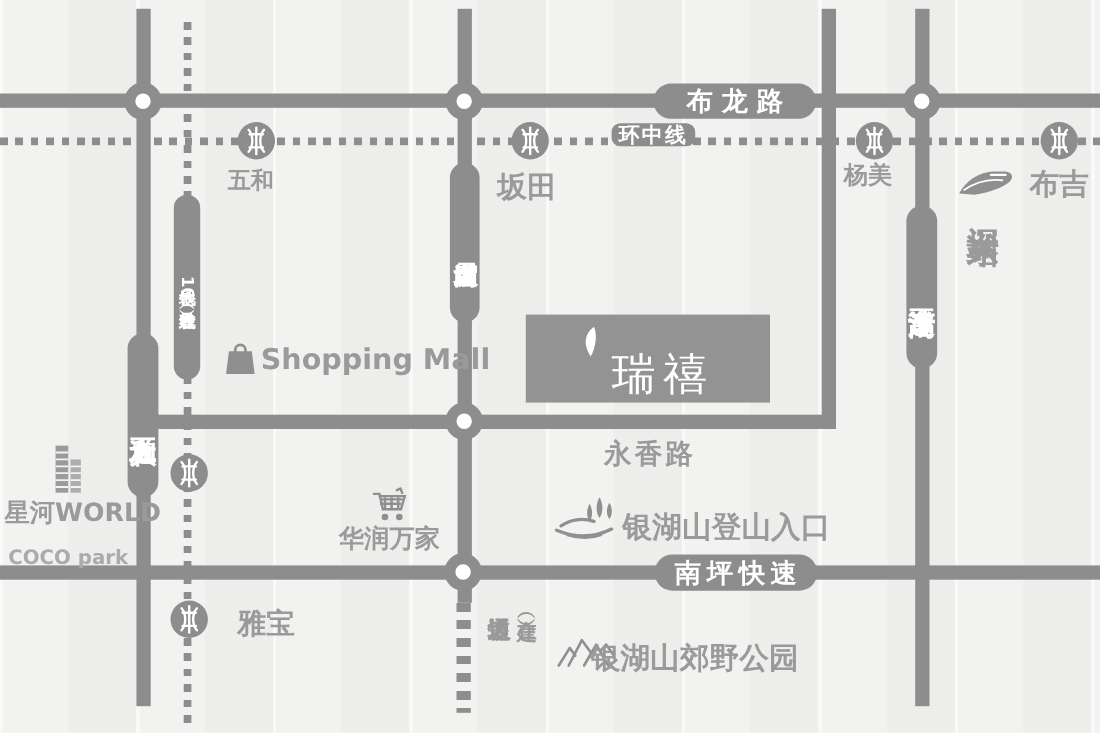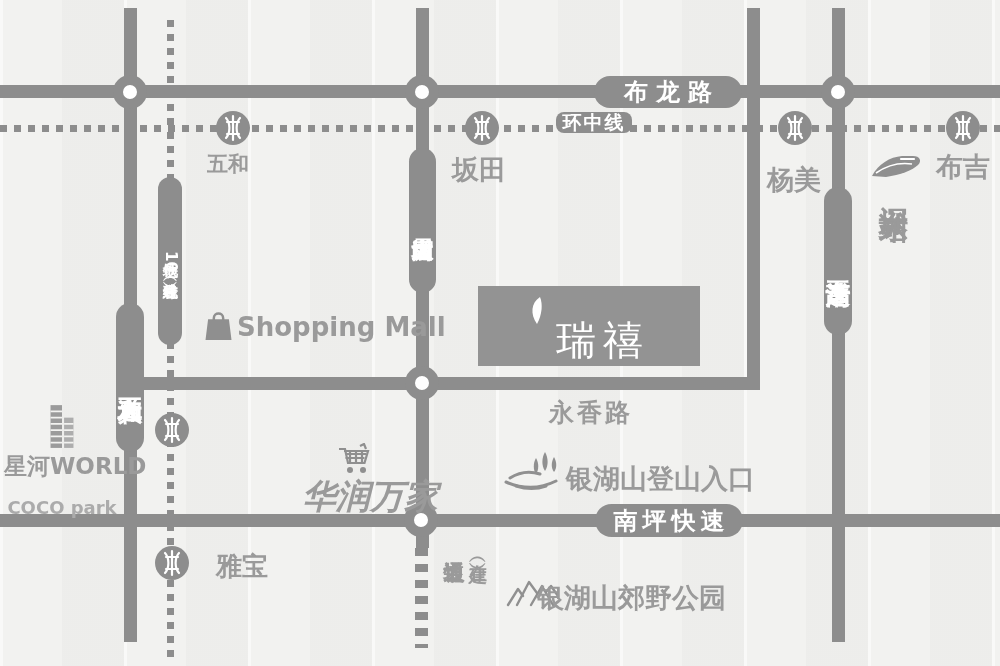--- a/index.html
+++ b/index.html
@@ -121,21 +121,21 @@
           <g fill="none" stroke="#fff" stroke-width="2.2" stroke-linecap="round">
             <path d="M18 6 v24"></path>
             <path d="M11 8 c4.5 5 4.5 15 0 20"></path>
             <path d="M25 8 c-4.5 5 -4.5 15 0 20"></path>
             <path d="M12 12 h12"></path>
             <path d="M12 24 h12"></path>
           </g>
         </svg>
     </span>
   </div>
-  <div class="label" style="left:767px; top:162px; font-size:27px;">杨美</div>
+  <div class="label" style="left:767px; top:144px; font-size:22px;">杨美</div>
 
   <div class="station" style="left:945px; top:110px;">
     <span>
       <svg width="36" height="36" viewBox="0 0 36 36">
           <circle cx="18" cy="18" r="17" fill="currentColor"></circle>
           <g fill="none" stroke="#fff" stroke-width="2.2" stroke-linecap="round">
             <path d="M18 6 v24"></path>
             <path d="M11 8 c4.5 5 4.5 15 0 20"></path>
             <path d="M25 8 c-4.5 5 -4.5 15 0 20"></path>
             <path d="M12 12 h12"></path>
@@ -212,21 +212,21 @@
         <g fill="none" stroke="#8f8f8f" stroke-width="2.2">
           <path d="M24 3 l4 -2 2 5"></path>
           <path d="M8 8 h24 l-3.5 12 h-16.5 l-3 -14 h-6"></path>
           <path d="M14 9 v10 M20 9 v10 M26 9 v10"></path>
           <path d="M10 11 h20 M9.5 15 h19"></path>
         </g>
         <circle cx="14" cy="27" r="3" fill="#8f8f8f"></circle>
         <circle cx="27" cy="27" r="3" fill="#8f8f8f"></circle>
       </svg>
   </span>
-  <div class="label" style="left:302px; top:474px; width:104px; text-align:center; font-size:34px;font-style:italic;">华润万家</div>
+  <div class="label" style="left:302px; top:474px; width:104px; text-align:center; font-size:23px;">华润万家</div>
 
   <span class="icon" style="left:502px; top:448px;">
     <svg width="62" height="44" viewBox="0 0 62 44">
         <g fill="#909090">
           <path d="M34 10 c-3 5 -3 12 0 16 c3 -4 3 -11 0 -16z"></path>
           <path d="M43 4 c-3.5 6 -3.5 14 0 19 c3.5 -5 3.5 -13 0 -19z"></path>
           <path d="M52 9 c-3 5 -3 11 0 15 c3 -4 3 -10 0 -15z"></path>
         </g>
         <g fill="none" stroke="#909090" stroke-width="3" stroke-linecap="round">
           <path d="M8 30 q14 -9 30 -4"></path>

